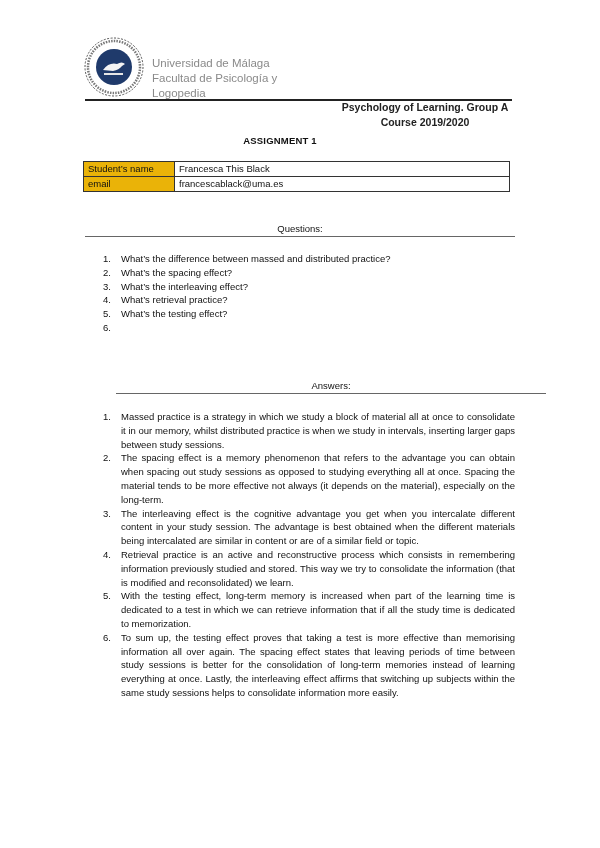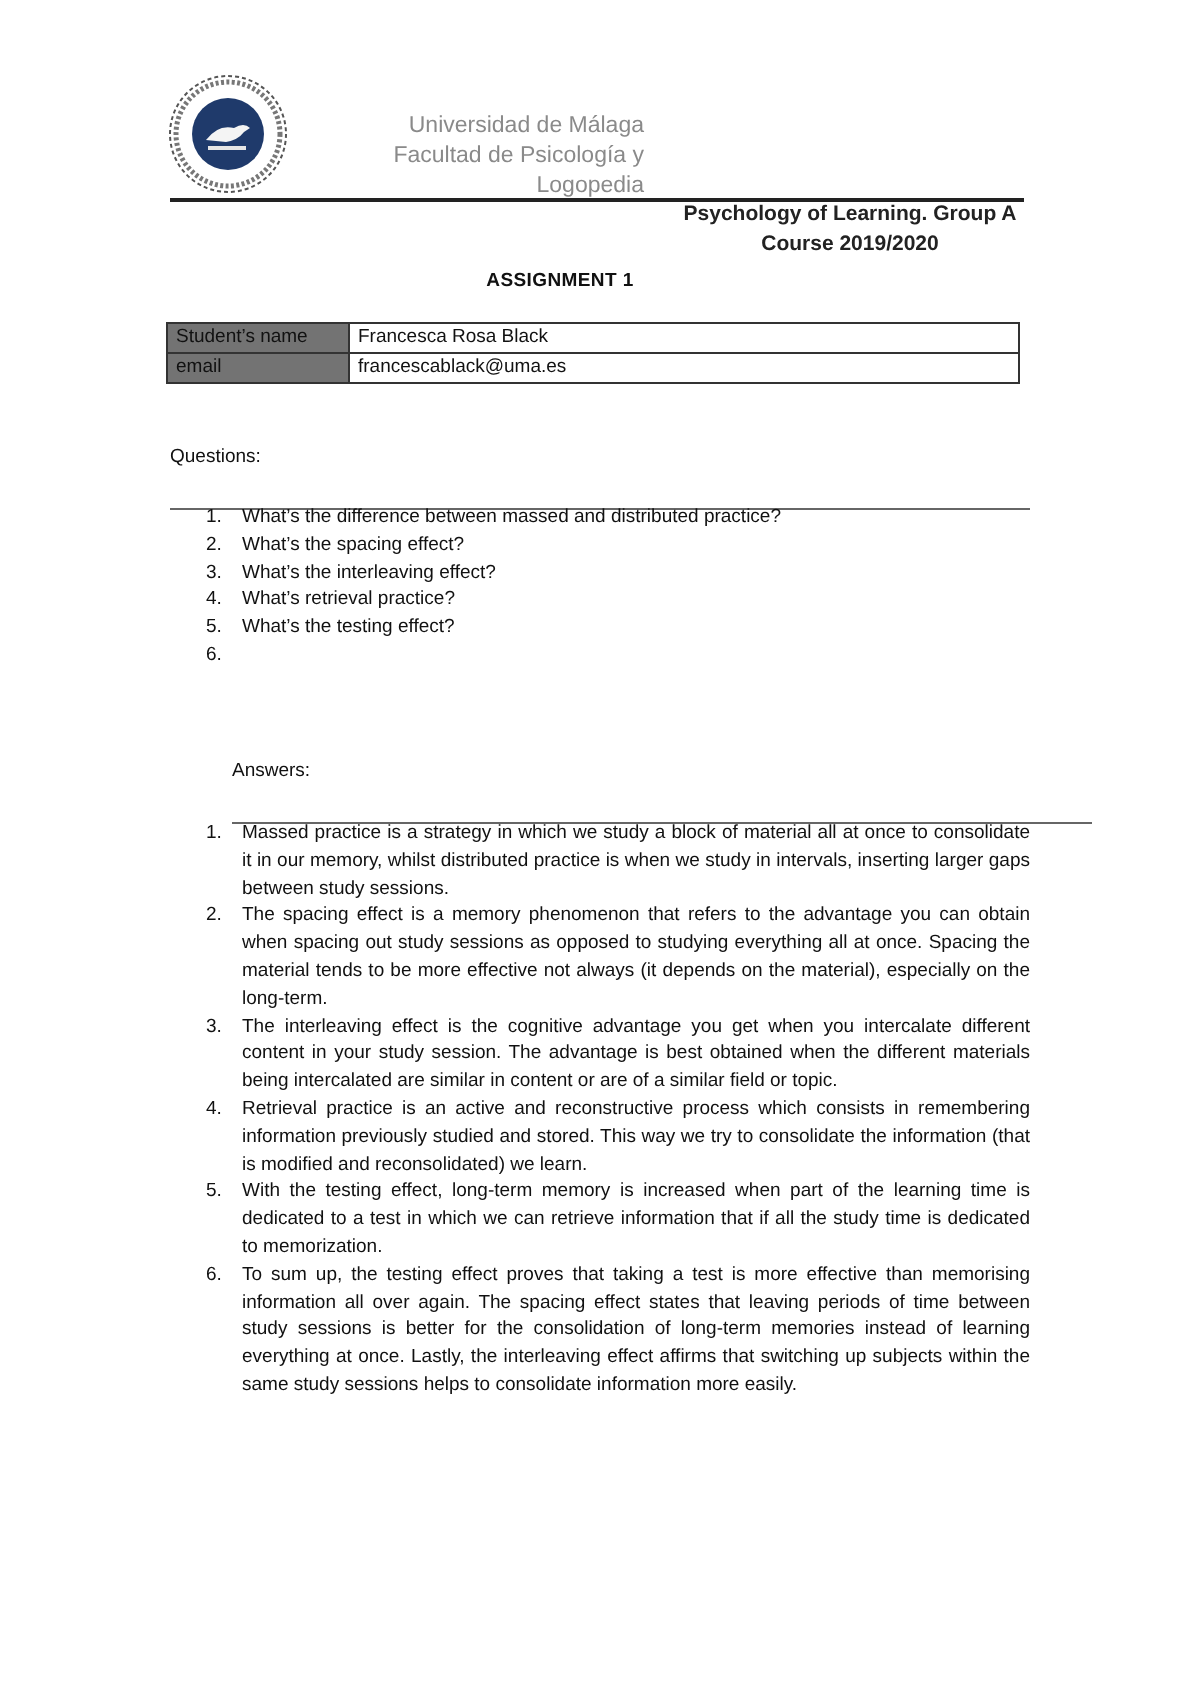--- a/index.html
+++ b/index.html
@@ -1,35 +1,35 @@
 <!DOCTYPE html>
 <html><head>
 <meta charset="utf-8">
 <style>
   html, body { margin: 0; padding: 0; background: #ffffff; }
   body { width: 600px; height: 848px; position: relative; overflow: hidden; color: #111; }
   .page { position: absolute; left: 0; top: 0; width: 600px; height: 848px; background: #fff; }
 
   .logo { position: absolute; left: 83px; top: 36px; width: 62px; height: 62px; }
-  .uni { position: absolute; left: 152px; top: 56px; width: 170px; text-align: right;
+  .uni { position: absolute; left: 152px; top: 56px; width: 170px; text-align: left;
          font-family: "Liberation Sans", sans-serif; font-size: 11.5px; line-height: 15px; color: #8a8a8a; }
   .course { position: absolute; left: 340px; top: 56px; width: 170px; text-align: center;
          font-family: "Liberation Sans", sans-serif; font-size: 10.5px; line-height: 15px; font-weight: bold; color: #222; margin-top: 44px; }
   .rule-top { position: absolute; left: 85px; top: 99px; width: 427px; height: 2px; background: #222; }
 
   .title { position: absolute; left: 0; top: 135px; width: 560px; text-align: center;
            font-family: "Liberation Sans", sans-serif; font-size: 9.5px; font-weight: bold; letter-spacing: 0.2px; }
 
   table.info { position: absolute; left: 83px; top: 161px; width: 427px; border-collapse: collapse;
                font-family: "Liberation Sans", sans-serif; font-size: 9.5px; }
   table.info td { border: 1.5px solid #333; height: 14px; padding: 0 4px; line-height: 14px; }
-  table.info td.lbl { background: #737373; width: 82px; }
+  table.info td.lbl { background: #eab308; width: 82px; }
 
   .section { position: absolute; left: 85px; width: 430px; font-family: "Liberation Sans", sans-serif; font-size: 9.5px; }
-  .section .hd { padding-bottom: 20px; border-bottom: 1.5px solid #666; }
+  .section .hd { padding-bottom: 2px; border-bottom: 1.5px solid #666; text-align: center; }
 
   ol { position: absolute; left: 101px; width: 414px; margin: 0; padding: 0; list-style: none;
        font-family: "Liberation Sans", sans-serif; font-size: 9.5px; line-height: 13.8px; }
   ol li { position: relative; padding-left: 20px; }
   ol li .num { position: absolute; left: 2px; top: 0; }
   ol.answers li { text-align: justify; }
 
   .footer { position: absolute; left: 0; top: 811px; width: 600px; text-align: center;
             font-family: "Liberation Sans", sans-serif; font-size: 8.5px; font-style: italic; color: #222; }
 </style>
@@ -59,21 +59,21 @@
   </div>
 
   <div class="rule-top"></div>
 
   <div class="title">ASSIGNMENT 1</div>
 
   <table class="info">
     <tbody>
         <tr>
       <td class="lbl">Student’s name</td>
-      <td>Francesca Rosa Black</td>
+      <td>Francesca This Black</td>
     </tr>
     <tr>
       <td class="lbl">email</td>
       <td>francescablack@uma.es</td>
     </tr>
   </tbody>
     </table>
 
   <div class="section" style="top:223px;">
     <div class="hd">Questions:</div>

